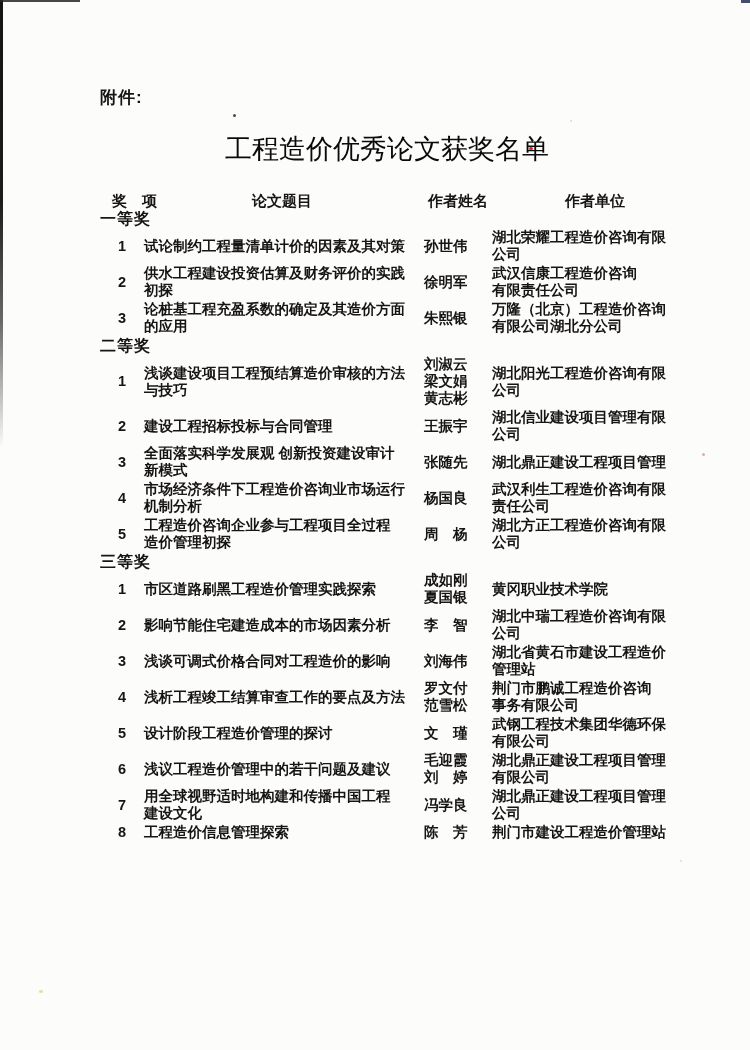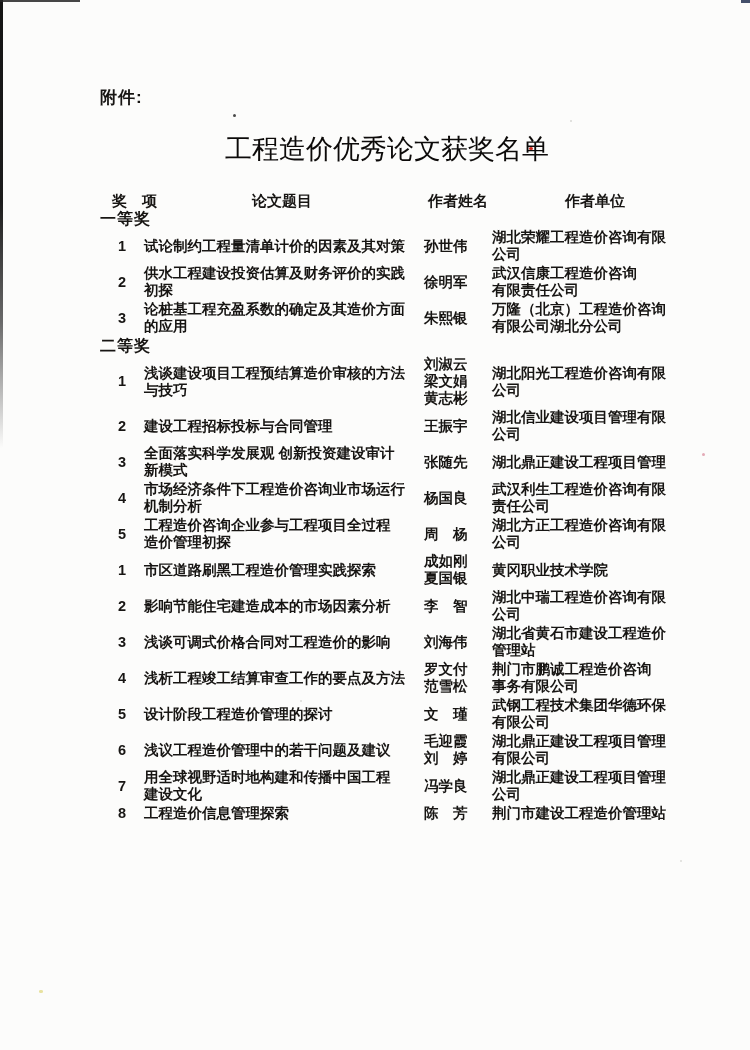--- a/index.html
+++ b/index.html
@@ -155,20 +155,21 @@
     <span class="c-title">工程造价咨询企业参与工程项目全过程
 造价管理初探</span>
     <span class="c-auth">周　杨</span>
     <span class="c-unit">湖北方正工程造价咨询有限
 公司</span>
   </div>
 </div>
   </section>
 
   <section class="section">
+    <h2 class="section-label">三等奖</h2>
     <div class="rows">
   <div class="row">
     <span class="c-no">1</span>
     <span class="c-title">市区道路刷黑工程造价管理实践探索</span>
     <span class="c-auth">成如刚
 夏国银</span>
     <span class="c-unit">黄冈职业技术学院</span>
   </div>
 
   <div class="row">

